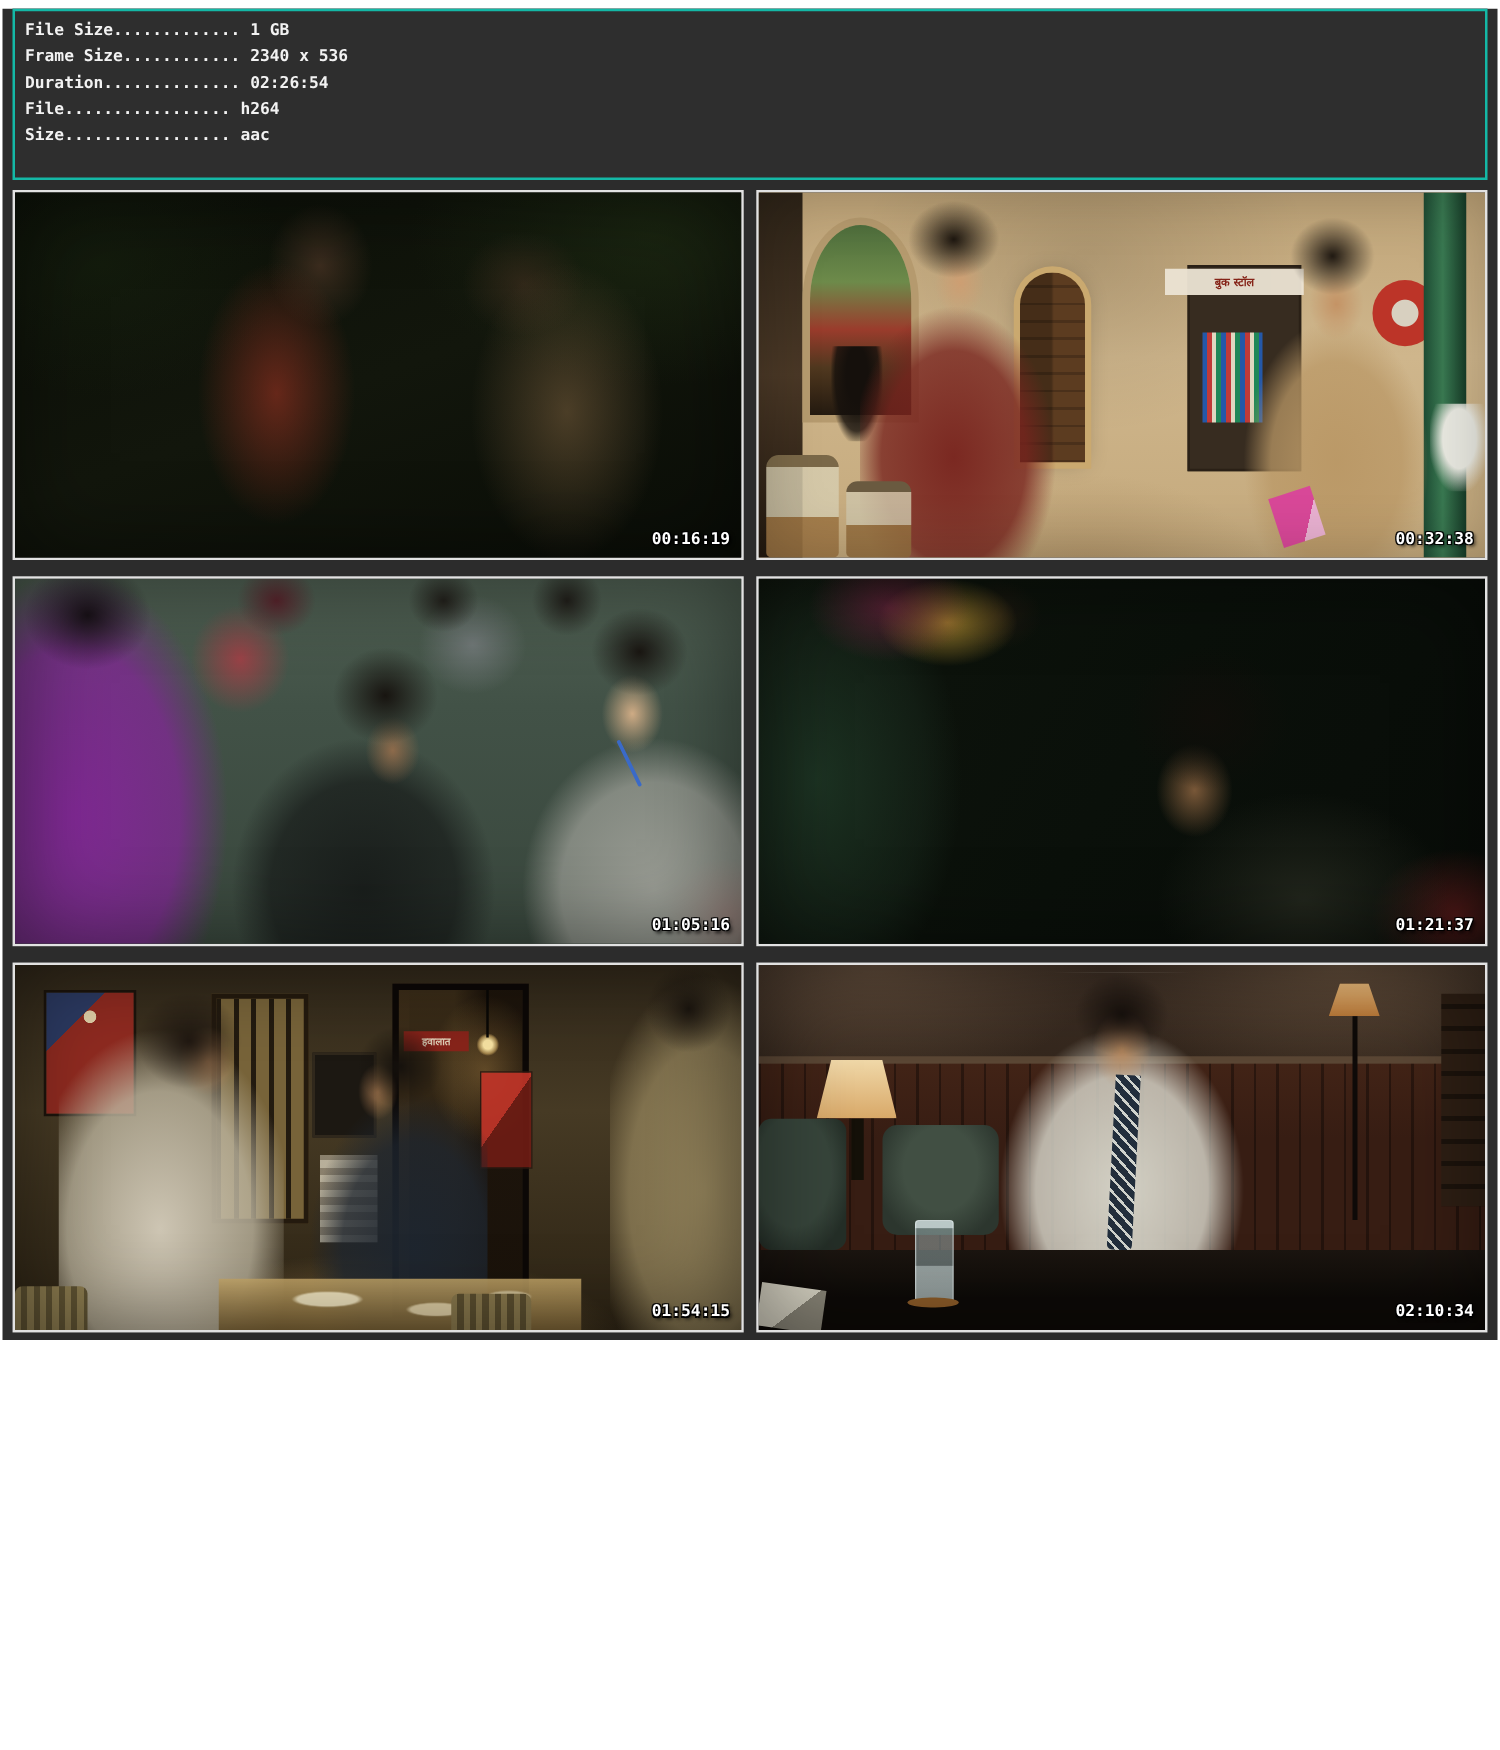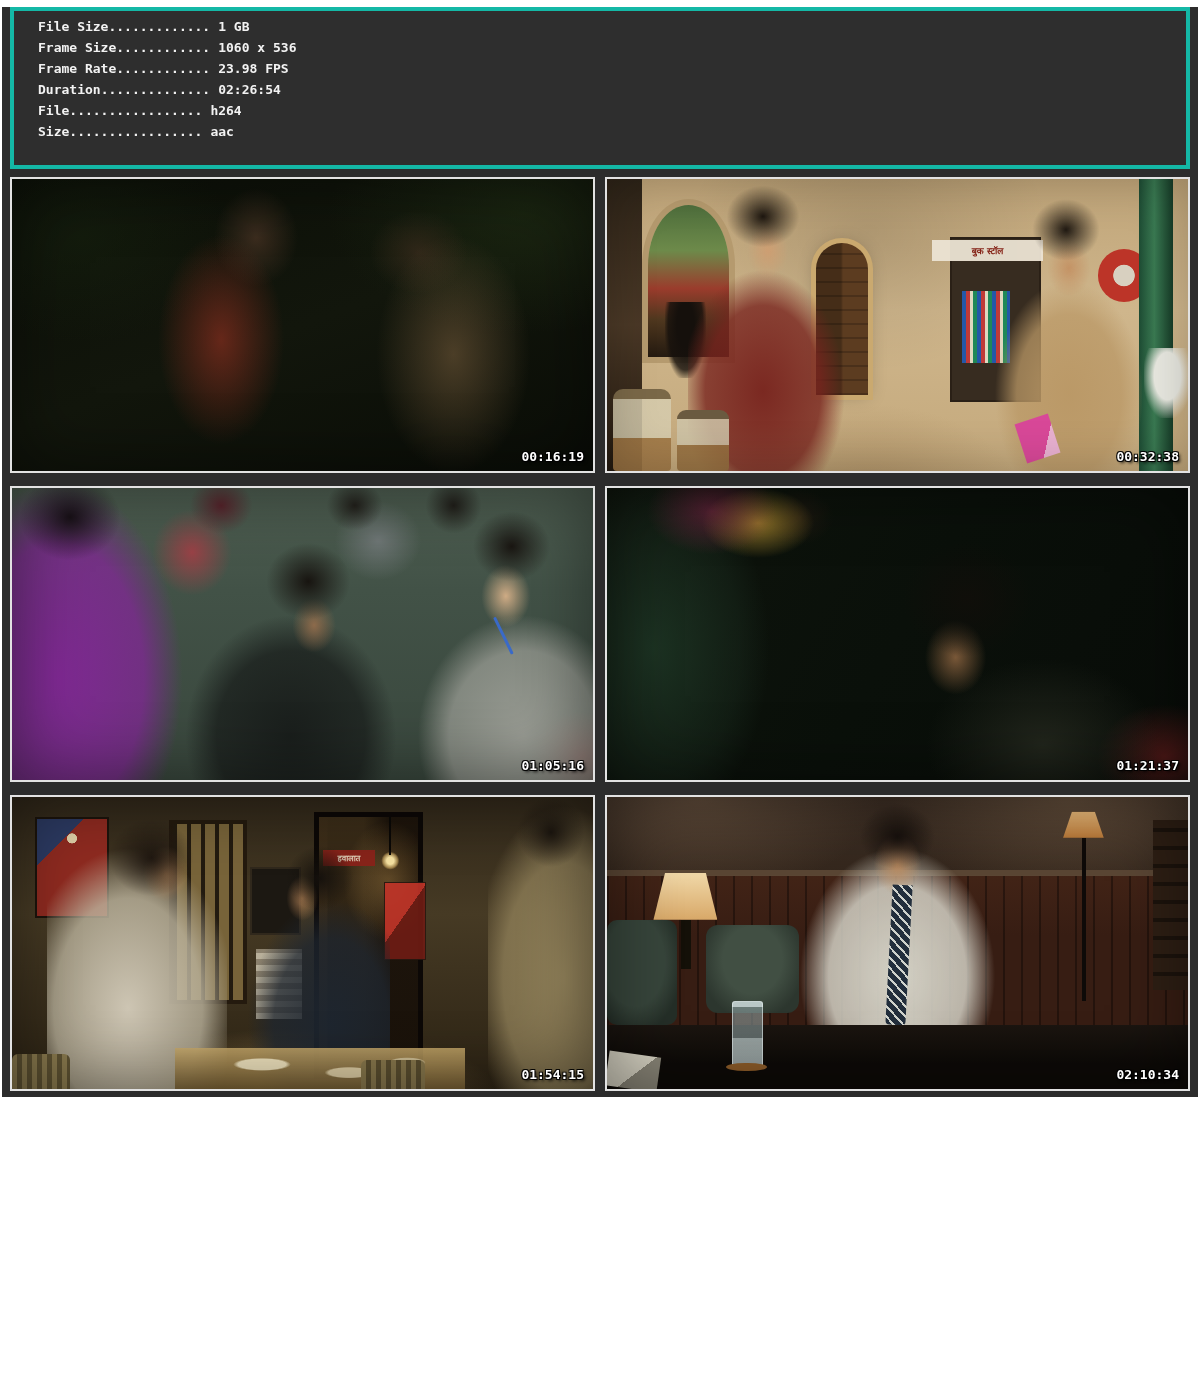--- a/index.html
+++ b/index.html
@@ -6,23 +6,23 @@
   .page {
     position:relative;
     margin:1px 2px 4px 2px;
     background:#2c2c2c;
     font-family:"DejaVu Sans Mono","Liberation Mono",monospace;
     padding-bottom:6px;
   }
   
   .info-box {
     margin:7px 8px 0 8px;
-    border:4px solid #14b8a6;
+    border:2px solid #14b8a6;
     background:#2e2e2e;
-    padding:5px 8px 23px 24px;
+    padding:5px 8px 23px 8px;
   }
   .info-line { white-space:pre; color:#f2f2f2; font:bold 13px "DejaVu Sans Mono","Liberation Mono",monospace; line-height:21px; }
   .info-line .val { padding-left:8px; }
   
   .grid {
     display:grid;
     grid-template-columns:585px 585px;
     justify-content:space-between;
     row-gap:13px;
     padding:0 8px;
@@ -272,22 +272,21 @@
   .s8 .papers8 { left:0; top:88%; width:9%; height:12%; z-index:6; transform:rotate(8deg);
     background:linear-gradient(135deg, #d8d4c4 0 55%, #8a8678 55%); }
 </style>
 </head>
 <body>
 
 <div class="page">
 
   <div class="info-box">
     <div class="info-line"><span>File Size</span><span>.............</span><span class="val">1 GB</span></div>
-    <div class="info-line"><span>Frame Size</span><span>............</span><span class="val">1060 x 536</span></div>
-    <div class="info-line"><span>Frame Rate</span><span>............</span><span class="val">23.98 FPS</span></div>
+    <div class="info-line"><span>Frame Size</span><span>............</span><span class="val">2340 x 536</span></div>
     <div class="info-line"><span>Duration</span><span>..............</span><span class="val">02:26:54</span></div>
     <div class="info-line"><span>File</span><span>.................</span><span class="val">h264</span></div>
     <div class="info-line"><span>Size</span><span>.................</span><span class="val">aac</span></div>
   </div>
 
   <div class="grid">
 
     <div class="shot s1" aria-label="Night scene: two men in a scuffle outdoors among dark foliage">
       <div class="still"></div>
       <span class="ts">00:16:19</span>

